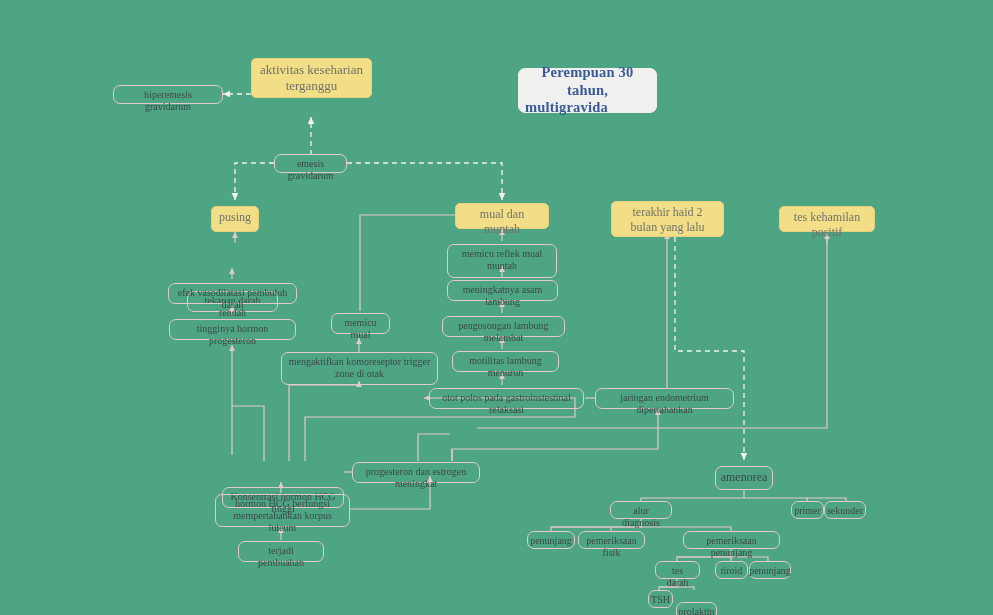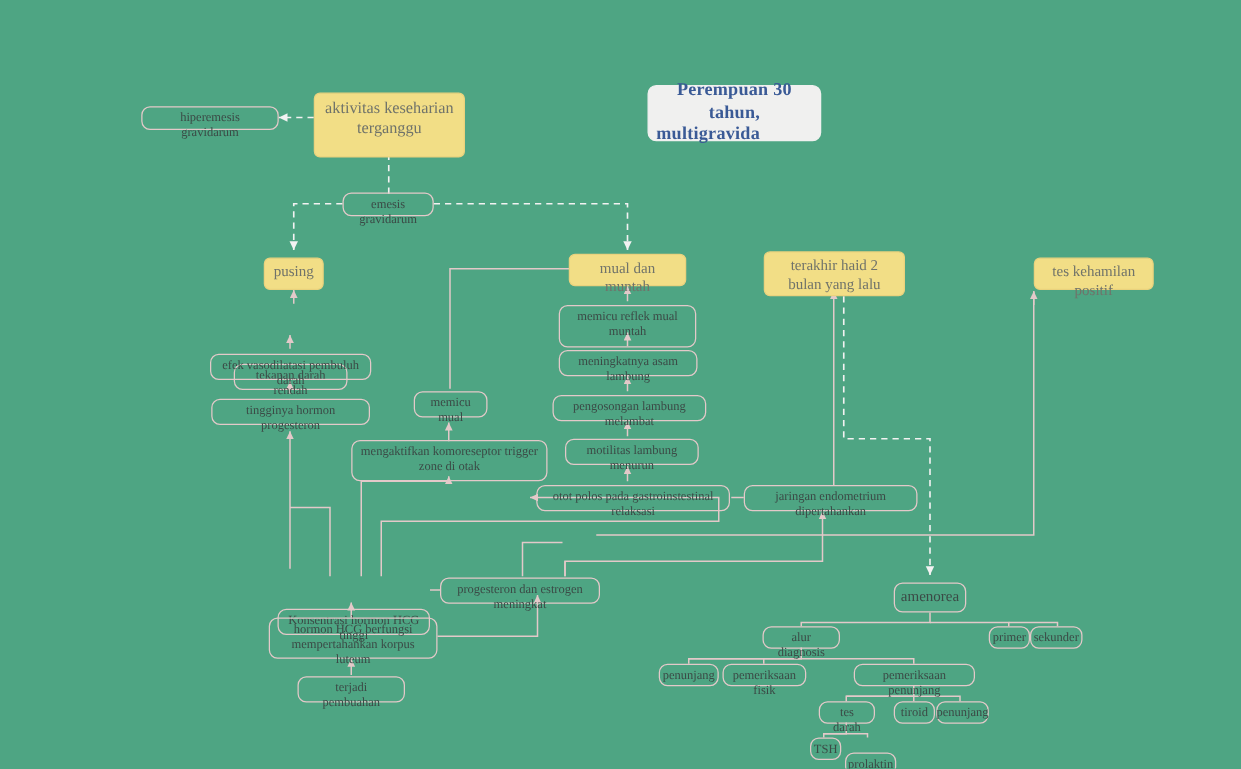--- a/index.html
+++ b/index.html
@@ -147,21 +147,21 @@
     </g>
   </svg>
 
   <div class="node title" style="left:518px; top:68px; width:139px; height:45px; flex-direction:column;">
     <span>Perempuan 30 tahun,</span>
     <span>multigravida</span>
   </div>
 
   <div class="node plain s10" style="left:113px; top:85px; width:110px; height:19px;">hiperemesis gravidarum</div>
 
-  <div class="node yellow s13" style="left:251px; top:74px; width:121px; height:52px;">aktivitas keseharian terganggu</div>
+  <div class="node yellow s13" style="left:251px; top:58px; width:121px; height:40px;">aktivitas keseharian terganggu</div>
 
   <div class="node plain s10" style="left:274px; top:154px; width:73px; height:19px;">emesis gravidarum</div>
 
   <div class="node yellow s12" style="left:211px; top:206px; width:48px; height:26px;">pusing</div>
 
   <div class="node plain s10" style="left:187px; top:247px; width:91px; height:21px;margin-top:44px;">tekanan darah rendah</div>
 
   <div class="node plain s10" style="left:168px; top:283px; width:129px; height:21px;">efek vasodilatasi pembuluh darah</div>
 
   <div class="node plain s10" style="left:169px; top:319px; width:127px; height:21px;">tingginya hormon progesteron</div>
@@ -179,21 +179,21 @@
   <div class="node plain s10" style="left:331px; top:313px; width:59px; height:21px;">memicu mual</div>
 
   <div class="node plain s10" style="left:281px; top:352px; width:157px; height:33px;">mengaktifkan komoreseptor trigger zone di otak</div>
 
   <div class="node plain s10" style="left:429px; top:388px; width:155px; height:21px;">otot polos pada gastroinstestinal relaksasi</div>
 
   <div class="node plain s10" style="left:595px; top:388px; width:139px; height:21px;">jaringan endometrium dipertahankan</div>
 
   <div class="node yellow s12" style="left:611px; top:201px; width:113px; height:36px;">terakhir haid 2 bulan yang lalu</div>
 
-  <div class="node yellow s12" style="left:779px; top:206px; width:96px; height:26px;margin-left:48px;">tes kehamilan positif</div>
+  <div class="node yellow s12" style="left:779px; top:206px; width:96px; height:26px;">tes kehamilan positif</div>
 
   <div class="node plain s10" style="left:222px; top:462px; width:122px; height:21px;margin-top:25px;">Konsentrasi hormon HCG tinggi</div>
 
   <div class="node plain s10" style="left:352px; top:462px; width:128px; height:21px;">progesteron dan estrogen meningkat</div>
 
   <div class="node plain s10" style="left:215px; top:494px; width:135px; height:33px;">hormon HCG berfungsi mempertahankan korpus luteum</div>
 
   <div class="node plain s10" style="left:238px; top:541px; width:86px; height:21px;">terjadi pembuahan</div>
 
   <div class="node plain s12" style="left:715px; top:466px; width:58px; height:24px;">amenorea</div>

